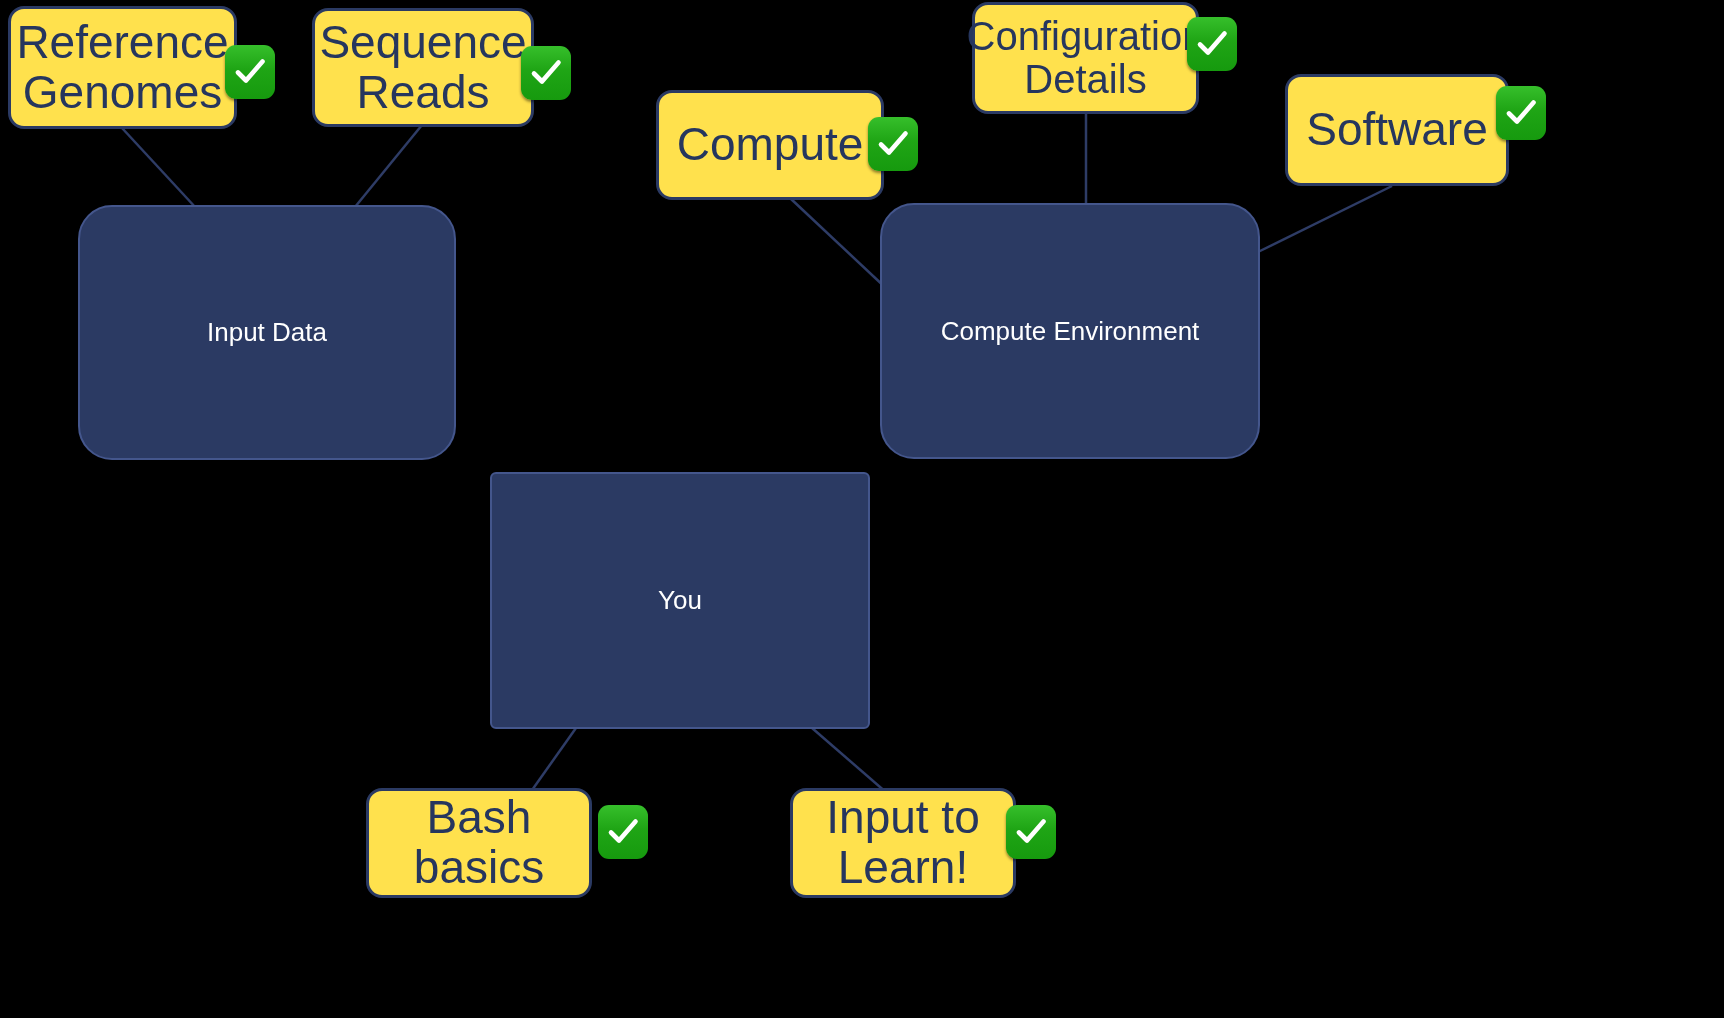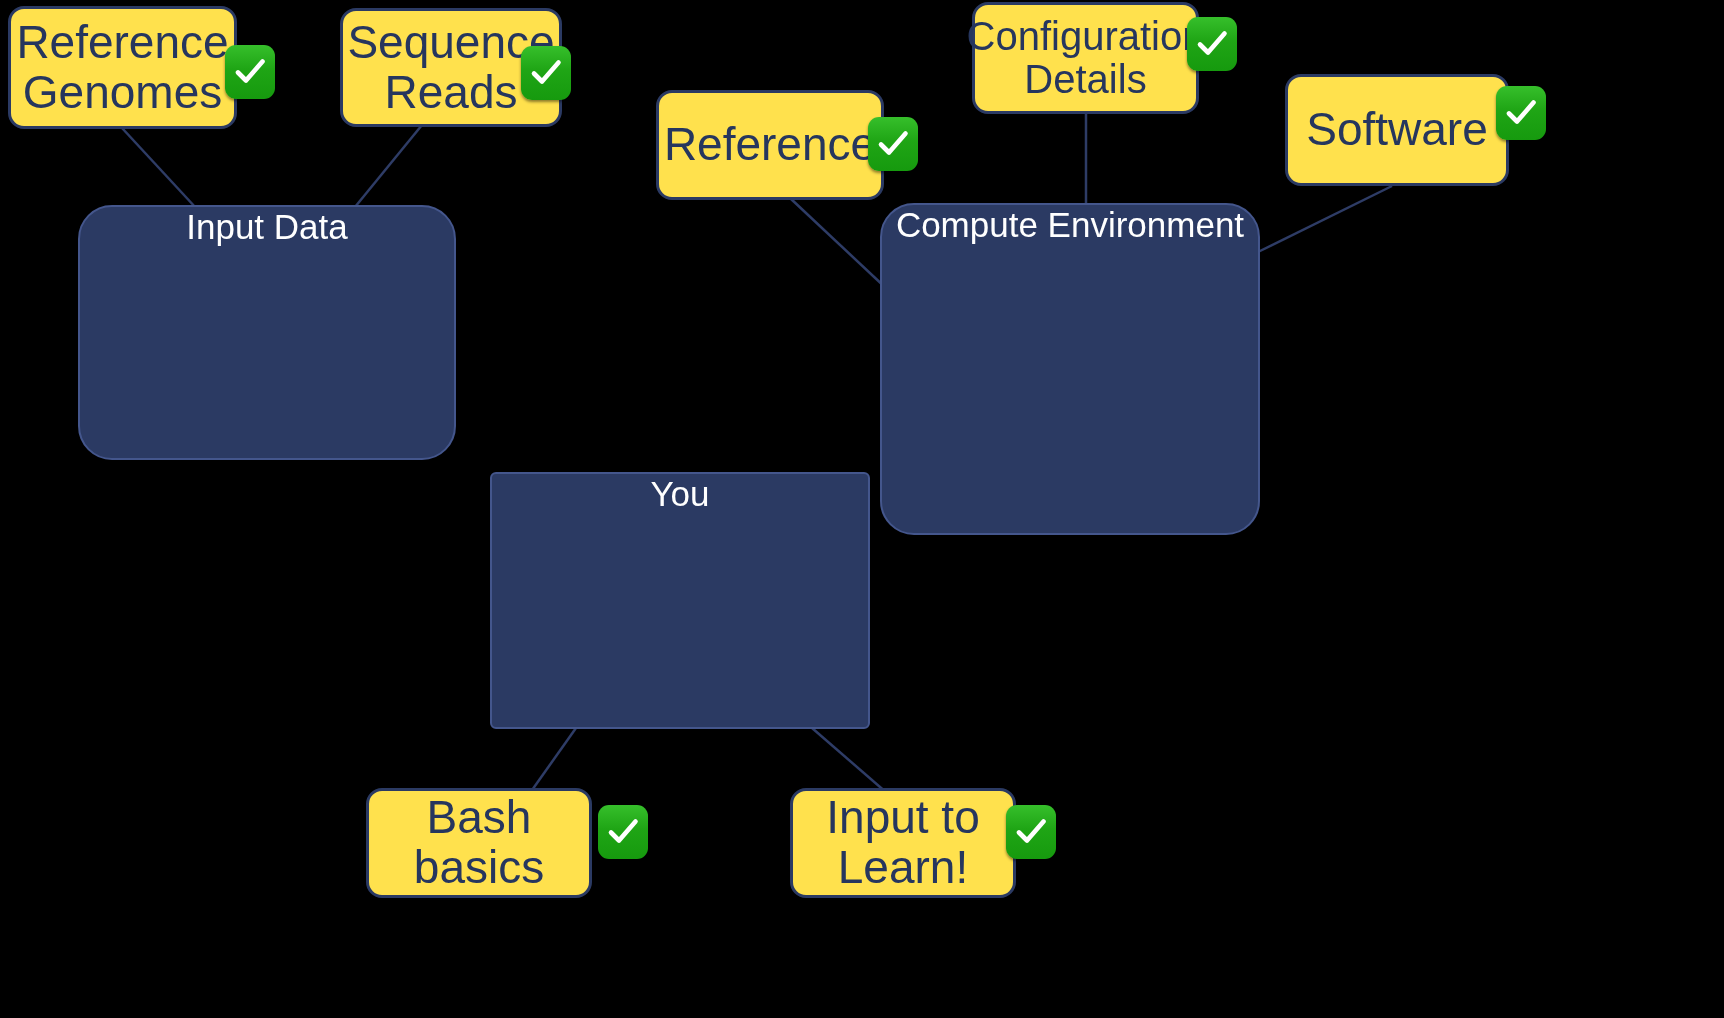--- a/index.html
+++ b/index.html
@@ -44,24 +44,24 @@
 
   
   .node {
     position: absolute;
     box-sizing: border-box;
     background: #2B3A63;
     border: 2px solid #44568C;
     border-radius: 34px;
     color: #FFFFFF;
     display: flex;
-    align-items: flex-start;
+    align-items: center;
     justify-content: center;
     text-align: center;
-    font-size: 35px;
+    font-size: 26px;
     z-index: 2;
   }
 
   
   .check {
     position: absolute;
     width: 50px;
     height: 54px;
     border-radius: 11px;
     background: linear-gradient(180deg, #36BF2B 0%, #1FA515 45%, #169A0E 100%);
@@ -87,48 +87,48 @@
       <line x1="1392" y1="186" x2="1258" y2="252"></line>
       <line x1="576" y1="728" x2="525" y2="800"></line>
       <line x1="812" y1="728" x2="895" y2="800"></line>
     </g>
   </svg>
 
   <div class="node" style="left:78px; top:205px; width:378px; height:255px;">
     <span>Input Data</span>
   </div>
 
-  <div class="node" style="left:880px; top:203px; width:380px; height:332px;">
+  <div class="node" style="left:880px; top:203px; width:380px; height:256px;">
     <span>Compute Environment</span>
   </div>
 
   <div class="node" style="left:490px; top:472px; width:380px; height:257px;border-radius:6px;">
     <span>You</span>
   </div>
 
   <div class="note" style="left:8px; top:6px; width:229px; height:123px;">
     <span>Reference Genomes</span>
   </div>
   <div class="check" style="left:225px; top:45px;">
     <svg width="34" height="34" viewBox="0 0 34 34" aria-hidden="true">
       <path d="M5 17.5 L13 25.5 L29.5 6.5" stroke="#FFFFFF" stroke-width="4.6" fill="none" stroke-linecap="round" stroke-linejoin="round"></path>
     </svg>
   </div>
 
-  <div class="note" style="left:312px; top:8px; width:222px; height:119px;margin-left:28px;">
+  <div class="note" style="left:312px; top:8px; width:222px; height:119px;">
     <span>Sequence Reads</span>
   </div>
   <div class="check" style="left:521px; top:46px;">
     <svg width="34" height="34" viewBox="0 0 34 34" aria-hidden="true">
       <path d="M5 17.5 L13 25.5 L29.5 6.5" stroke="#FFFFFF" stroke-width="4.6" fill="none" stroke-linecap="round" stroke-linejoin="round"></path>
     </svg>
   </div>
 
   <div class="note" style="left:656px; top:90px; width:228px; height:110px;">
-    <span>Reference</span>
+    <span>Compute</span>
   </div>
   <div class="check" style="left:868px; top:117px;">
     <svg width="34" height="34" viewBox="0 0 34 34" aria-hidden="true">
       <path d="M5 17.5 L13 25.5 L29.5 6.5" stroke="#FFFFFF" stroke-width="4.6" fill="none" stroke-linecap="round" stroke-linejoin="round"></path>
     </svg>
   </div>
 
   <div class="note" style="left:972px; top:2px; width:227px; height:112px; font-size:40px;">
     <span>Configuration Details</span>
   </div>

